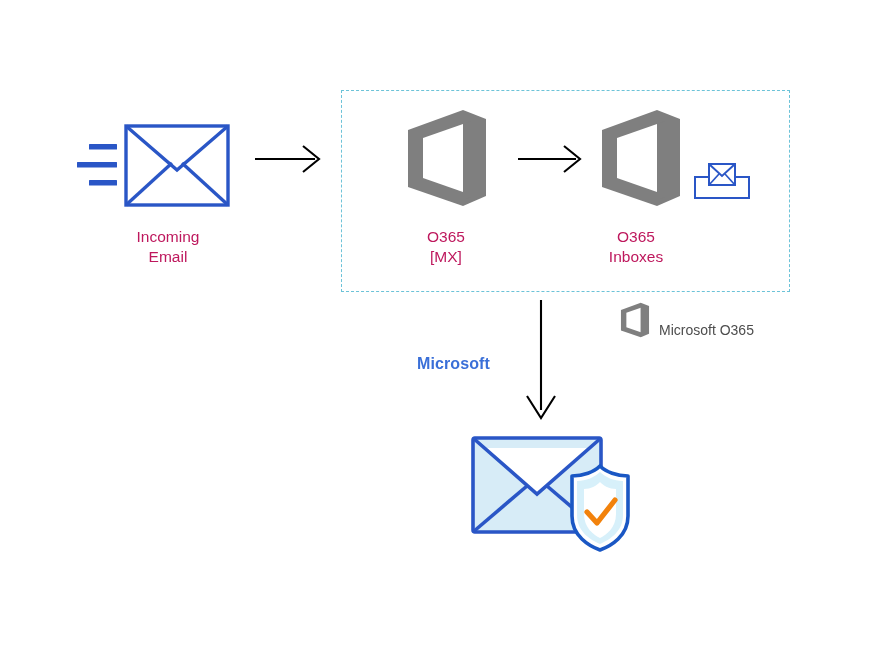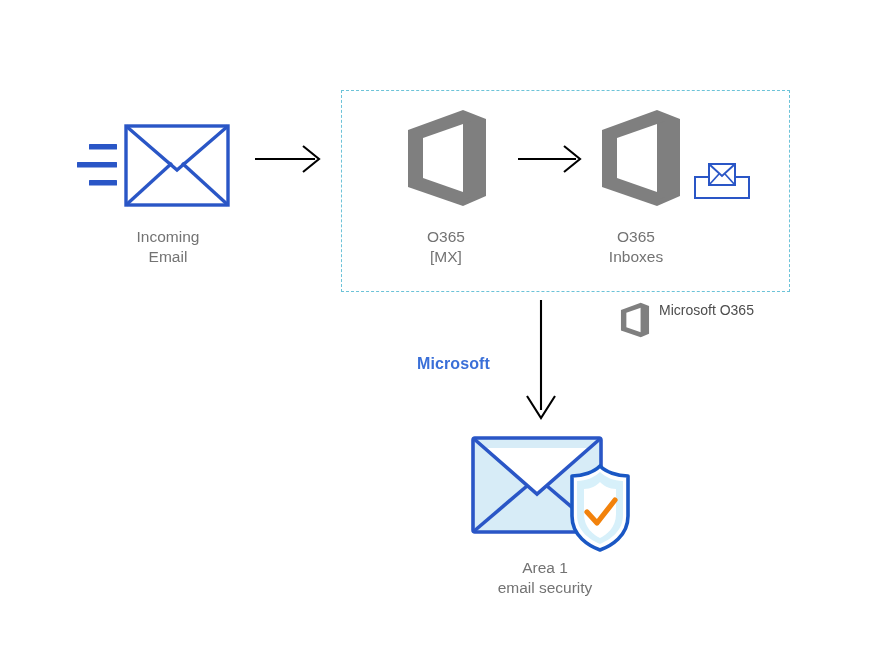--- a/index.html
+++ b/index.html
@@ -22,21 +22,21 @@
     height: 653px;
   }
   .node {
     position: absolute;
   }
   .caption {
     position: absolute;
     text-align: center;
     font-size: 15.5px;
     line-height: 20px;
-    color: #737373;
+    color: #be185d;
     white-space: pre-line;
     font-family: "Liberation Sans", sans-serif;
   }
 
   
   .dashed-box {
     position: absolute;
     left: 341px;
     top: 90px;
     width: 449px;
@@ -56,21 +56,21 @@
     letter-spacing: 0.1px;
     font-family: "Liberation Sans", sans-serif;
   }
 
   
   .legend {
     position: absolute;
     left: 620px;
     top: 302px;
     display: flex;
-    align-items: flex-start;
+    align-items: flex-end;
     gap: 9px;
   }
   .legend-text {
     font-size: 14px;
     color: #4d4d4d;
     font-family: "Liberation Sans", sans-serif;
   }
 
   svg { display: block; overflow: visible; }
 </style>
@@ -196,16 +196,14 @@
                L117 82
                C117 96 127 103 133 106
                C139 103 149 96 149 82
                L149 57
                C142 57 137 54 133 50
                C129 54 124 57 117 57 Z" fill="#ffffff" stroke="none"></path>
 
       <path d="M120 80 L130 91 L148 68" fill="none" stroke="#f2820c" stroke-width="5.2" stroke-linecap="round" stroke-linejoin="round"></path>
     </svg>
   </div>
-  <div class="caption" style="left:465px; top:558px; width:160px;">Area 1
-email security</div>
 
 </div>
 
 </body></html>

